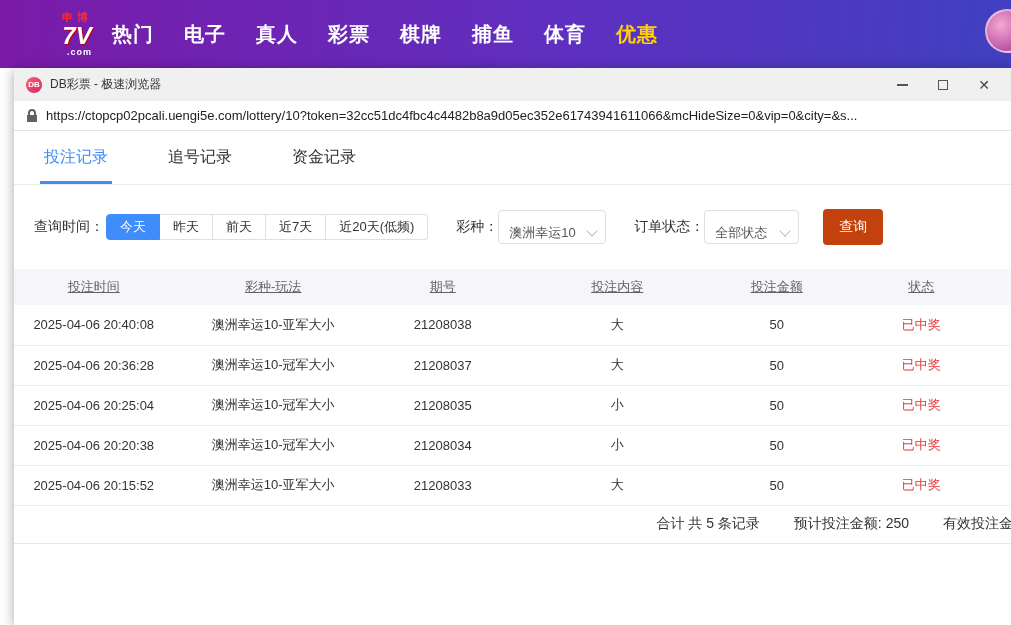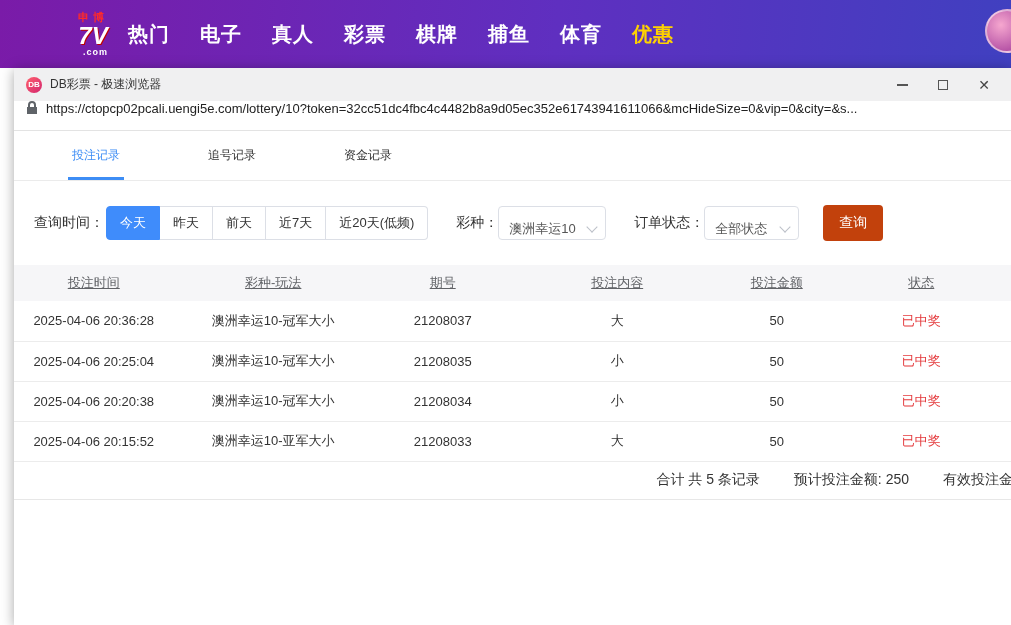--- a/index.html
+++ b/index.html
@@ -10,21 +10,21 @@
     position: relative;
     overflow: hidden;
   }
 
   
   .topbar {
     position: absolute; top: 0; left: 0; width: 100%; height: 68px;
     background: linear-gradient(95deg, #7a1ba8 0%, #5f2fc0 55%, #4040c0 100%);
     display: flex; align-items: center;
   }
-  .logo { margin-left: 78px; display: flex; flex-direction: column; align-items: center; cursor: pointer; line-height: 1; justify-content: flex-end; }
+  .logo { margin-left: 62px; display: flex; flex-direction: column; align-items: center; cursor: pointer; line-height: 1; justify-content: flex-end; }
   .logo-top { color: #ff2a2a; font-size: 11px; font-weight: 700; letter-spacing: 4px; }
   .logo-main { color: #fff; font-size: 24px; font-weight: 900; font-style: italic; text-shadow: 1px 1px 0 #c00000; margin-top: 1px; }
   .logo-bottom { color: #fff; font-size: 9px; font-weight: 700; letter-spacing: 1px; align-self: flex-end; }
   .nav-items { display: flex; gap: 30px; margin-left: 20px; }
   .nav-item { color: #fff; font-size: 20px; font-weight: 700; letter-spacing: 1px; cursor: pointer; white-space: nowrap; }
   .nav-item:last-child { color: #ffd200; }
   .avatar {
     position: absolute; right: -18px; top: 9px; width: 44px; height: 44px; border-radius: 50%;
     background: radial-gradient(circle at 35% 35%, #f6a7cf, #b34fa4 75%);
     border: 2px solid rgba(255,255,255,.55);
@@ -43,35 +43,35 @@
     color: #fff; font-size: 8px; font-weight: 700;
     display: flex; align-items: center; justify-content: center;
   }
   .title-text { margin-left: 8px; font-size: 12px; color: #333; }
   .win-controls { margin-left: auto; display: flex; align-items: center; gap: 27px; padding-right: 8px; }
   .ctl { cursor: pointer; display: flex; align-items: center; justify-content: center; width: 14px; height: 14px; }
   .ctl-min-glyph { width: 11px; height: 2px; background: #555; }
   .ctl-max-glyph { width: 10px; height: 10px; border: 1.5px solid #555; }
   .ctl-close { font-size: 14px; color: #444; line-height: 1; }
 
-  .urlbar { flex: 0 0 30px; background: #fff; border-bottom: 1px solid #e3e3e3; display: flex; padding: 0 12px; }
+  .urlbar { flex: 0 0 30px; background: #fff; border-bottom: 1px solid #e3e3e3; display: flex; align-items: center; padding: 0 12px; }
   .url-text { margin-left: 8px; font-size: 13px; color: #222; white-space: nowrap; overflow: hidden; flex: 1; }
 
   .content { flex: 1; display: flex; flex-direction: column; background: #fff; }
 
   
   .tabs-row { display: flex; gap: 52px; padding: 16px 0 0 26px; border-bottom: 1px solid #ebebeb; }
-  .tab { font-size: 12px; color: #333; padding: 0 4px 13px 4px; border-bottom: 3px solid transparent; cursor: pointer; margin-left: 28px; }
+  .tab { font-size: 16px; color: #333; padding: 0 4px 13px 4px; border-bottom: 3px solid transparent; cursor: pointer; }
   .tab.active { color: #3d8df5; border-bottom-color: #3d8df5; }
 
   
   .filter-row { display: flex; align-items: center; padding: 24px 10px 24px 20px; font-size: 14px; color: #333; white-space: nowrap; }
   .btn-group { display: flex; margin-left: 2px; }
   .tbtn {
-    height: 34px; padding: 0 13px; border: 1px solid #dcdfe6; border-left: none;
+    height: 26px; padding: 0 13px; border: 1px solid #dcdfe6; border-left: none;
     background: #fff; font-size: 13px; color: #333; display: flex; align-items: center; cursor: pointer;
   }
   .tbtn:first-child { border-left: 1px solid #dcdfe6; border-radius: 4px 0 0 4px; }
   .tbtn:last-child { border-radius: 0 4px 4px 0; }
   .tbtn.active { background: #3f8cfb; border-color: #3f8cfb; color: #fff; }
   .flabel { margin-left: 28px; }
   .flabel.first { margin-left: 0; }
   .dropdown {
     display: flex; align-items: center; justify-content: space-between;
     height: 34px; border: 1px solid #dcdfe6; border-radius: 4px;
@@ -189,20 +189,28 @@
           <th>投注时间</th>
           <th>彩种-玩法</th>
           <th>期号</th>
           <th>投注内容</th>
           <th>投注金额</th>
           <th>状态</th>
         </tr>
       </thead>
       <tbody>
         <tr>
+          <td>2025-04-06 20:40:08</td>
+          <td>澳洲幸运10-亚军大小</td>
+          <td>21208038</td>
+          <td>大</td>
+          <td>50</td>
+          <td class="status">已中奖</td>
+        </tr>
+        <tr>
           <td>2025-04-06 20:36:28</td>
           <td>澳洲幸运10-冠军大小</td>
           <td>21208037</td>
           <td>大</td>
           <td>50</td>
           <td class="status">已中奖</td>
         </tr>
         <tr>
           <td>2025-04-06 20:25:04</td>
           <td>澳洲幸运10-冠军大小</td>

